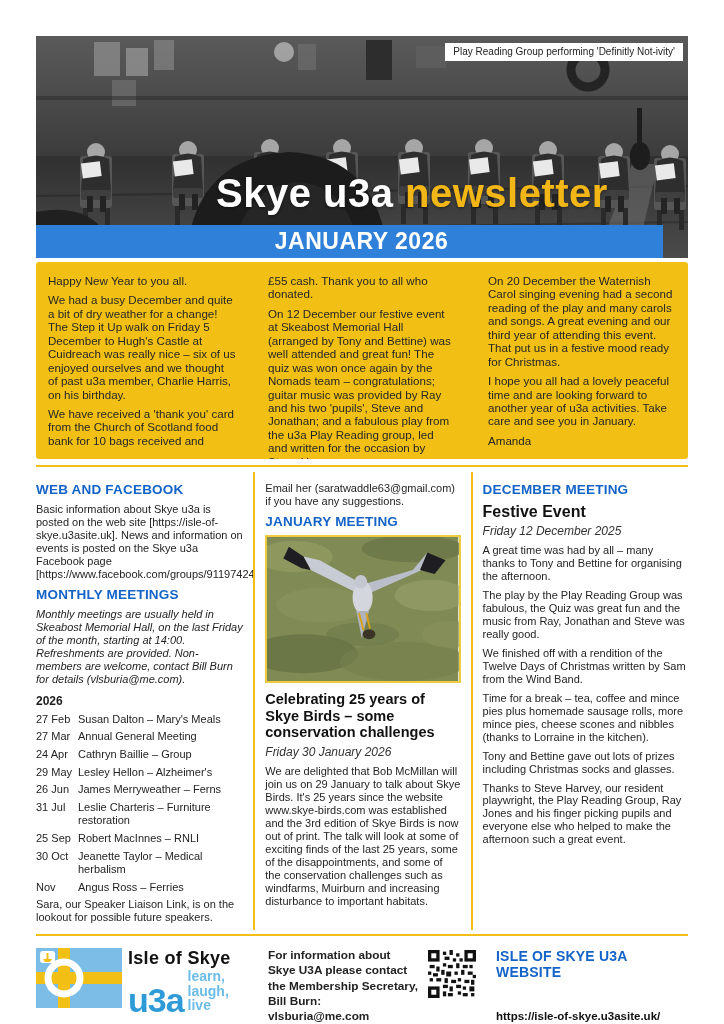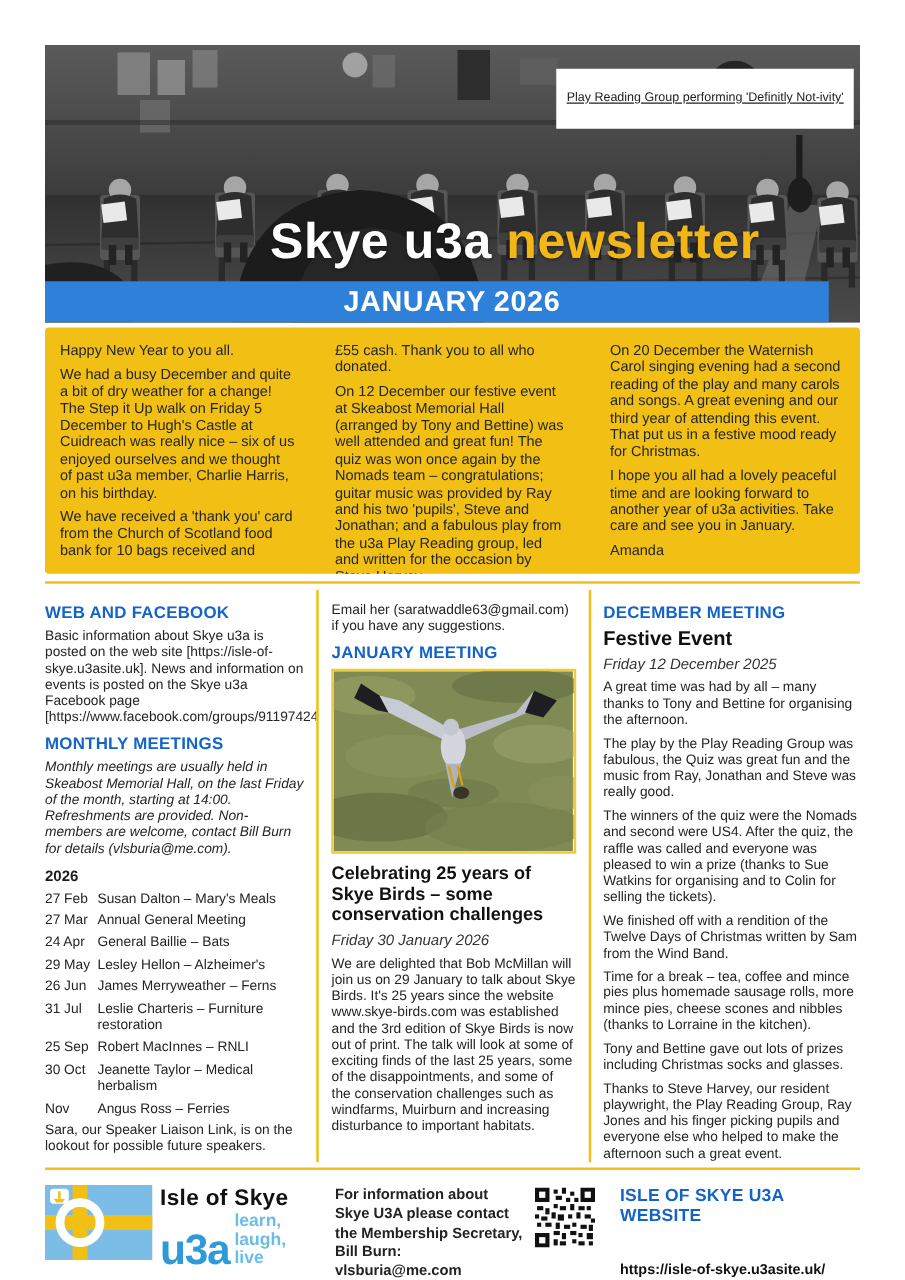--- a/index.html
+++ b/index.html
@@ -8,22 +8,22 @@
     font-family:"Liberation Sans", sans-serif;
     background:#ffffff; color:#1d1d1d;
     width:724px; height:1024px; overflow:hidden; position:relative;
   }
   .page { width:724px; height:1024px; background:#fff; }
 
   
   .photo-wrap { position:relative; margin:36px 36px 0; height:222px; background:#3a3a3a; overflow:hidden; }
   .photo-wrap svg.scene { position:absolute; inset:0; width:100%; height:100%; }
   .photo-caption {
-    position:absolute; top:19px; right:5px; background:#fff; color:#222;
-    font-size:10px; padding:18px 8px; line-height:1.2;text-decoration:underline;
+    position:absolute; top:7px; right:5px; background:#fff; color:#222;
+    font-size:10px; padding:3px 8px; line-height:1.2;
   }
   .main-title {
     position:absolute; left:180px; bottom:42px;
     font-size:40px; font-weight:bold; color:#fff; letter-spacing:.5px; white-space:nowrap;
     text-shadow:0 1px 3px rgba(0,0,0,.45);
   }
   .main-title .ty { color:var(--title_yellow,#F2B616); }
   .banner {
     position:absolute; left:0; bottom:0; width:627px; height:33px;
     background:var(--banner_blue,#2F80D8); color:#fff;
@@ -179,21 +179,21 @@
           <div class="sched-row">
             <span class="sched-date">27 Feb</span>
             <span class="sched-topic">Susan Dalton – Mary's Meals</span>
           </div>
           <div class="sched-row">
             <span class="sched-date">27 Mar</span>
             <span class="sched-topic">Annual General Meeting</span>
           </div>
           <div class="sched-row">
             <span class="sched-date">24 Apr</span>
-            <span class="sched-topic">General Baillie – Bats</span>
+            <span class="sched-topic">Cathryn Baillie – Group</span>
           </div>
           <div class="sched-row">
             <span class="sched-date">29 May</span>
             <span class="sched-topic">Lesley Hellon – Alzheimer's</span>
           </div>
           <div class="sched-row">
             <span class="sched-date">26 Jun</span>
             <span class="sched-topic">James Merryweather – Ferns</span>
           </div>
           <div class="sched-row">
@@ -246,21 +246,20 @@
       <p>We are delighted that Bob McMillan will join us on 29 January to talk about Skye Birds. It's 25 years since the website www.skye-birds.com was established and the 3rd edition of Skye Birds is now out of print. The talk will look at some of exciting finds of the last 25 years, some of the disappointments, and some of the conservation challenges such as windfarms, Muirburn and increasing disturbance to important habitats.</p>
     </div>
 
     <div class="col">
       <div class="h-blue">DECEMBER MEETING</div>
       <div class="event-title">Festive Event</div>
       <div class="talk-date">Friday 12 December 2025</div>
       <div>
           <p>A great time was had by all – many thanks to Tony and Bettine for organising the afternoon.</p>
           <p>The play by the Play Reading Group was fabulous, the Quiz was great fun and the music from Ray, Jonathan and Steve was really good.</p>
-          <p>The winners of the quiz were the Nomads and second were US4. After the quiz, the raffle was called and everyone was pleased to win a prize (thanks to Sue Watkins for organising and to Colin for selling the tickets).</p>
           <p>We finished off with a rendition of the Twelve Days of Christmas written by Sam from the Wind Band.</p>
           <p>Time for a break – tea, coffee and mince pies plus homemade sausage rolls, more mince pies, cheese scones and nibbles (thanks to Lorraine in the kitchen).</p>
           <p>Tony and Bettine gave out lots of prizes including Christmas socks and glasses.</p>
           <p>Thanks to Steve Harvey, our resident playwright, the Play Reading Group, Ray Jones and his finger picking pupils and everyone else who helped to make the afternoon such a great event.</p>
         </div>
     </div>
   </div>
 
   <div class="rule" style="margin-top:4px"></div>
 

